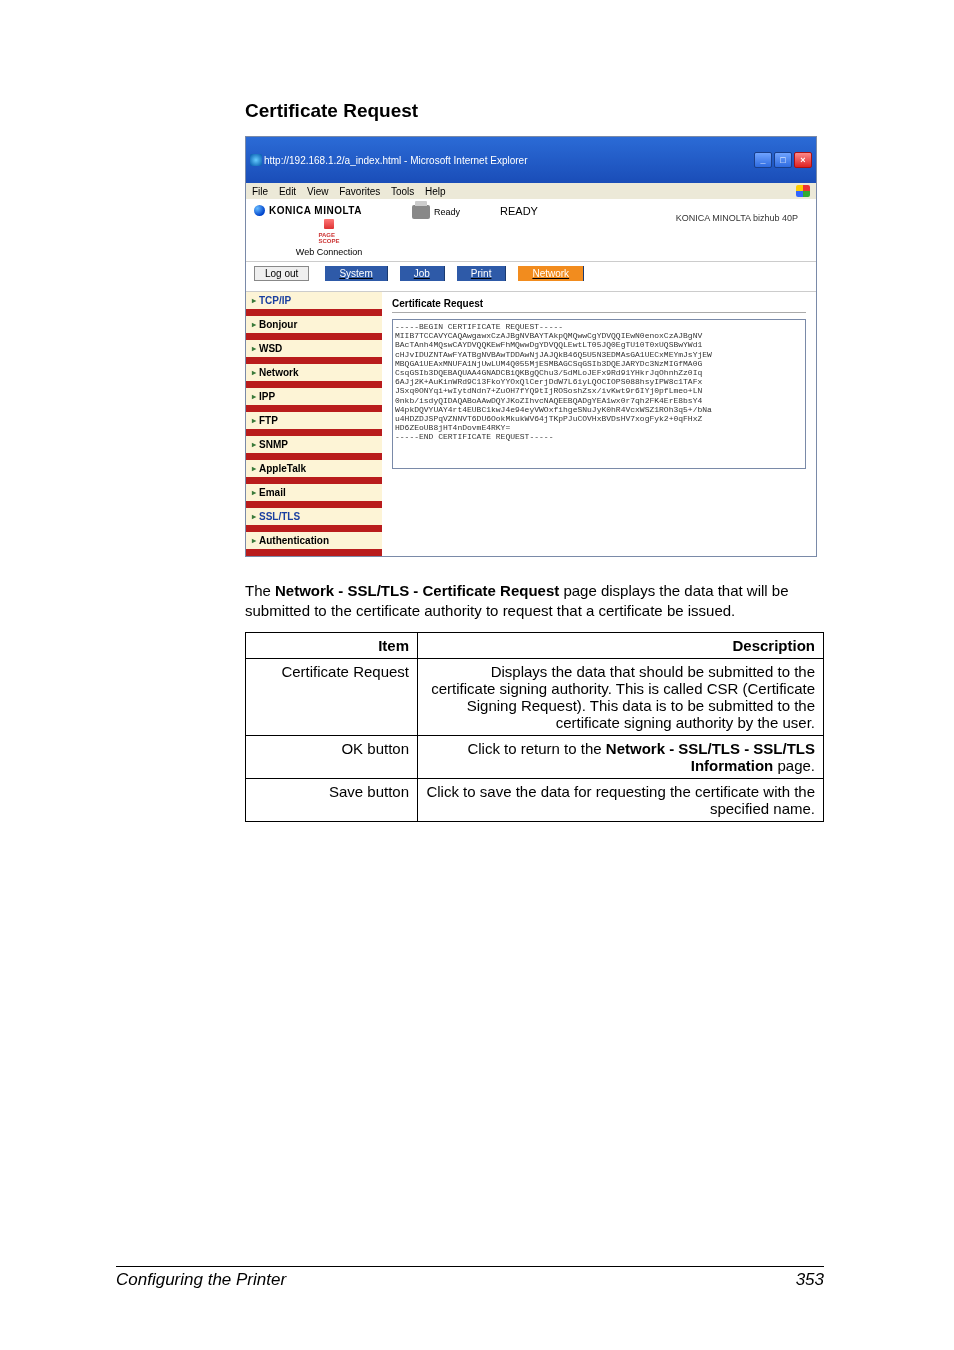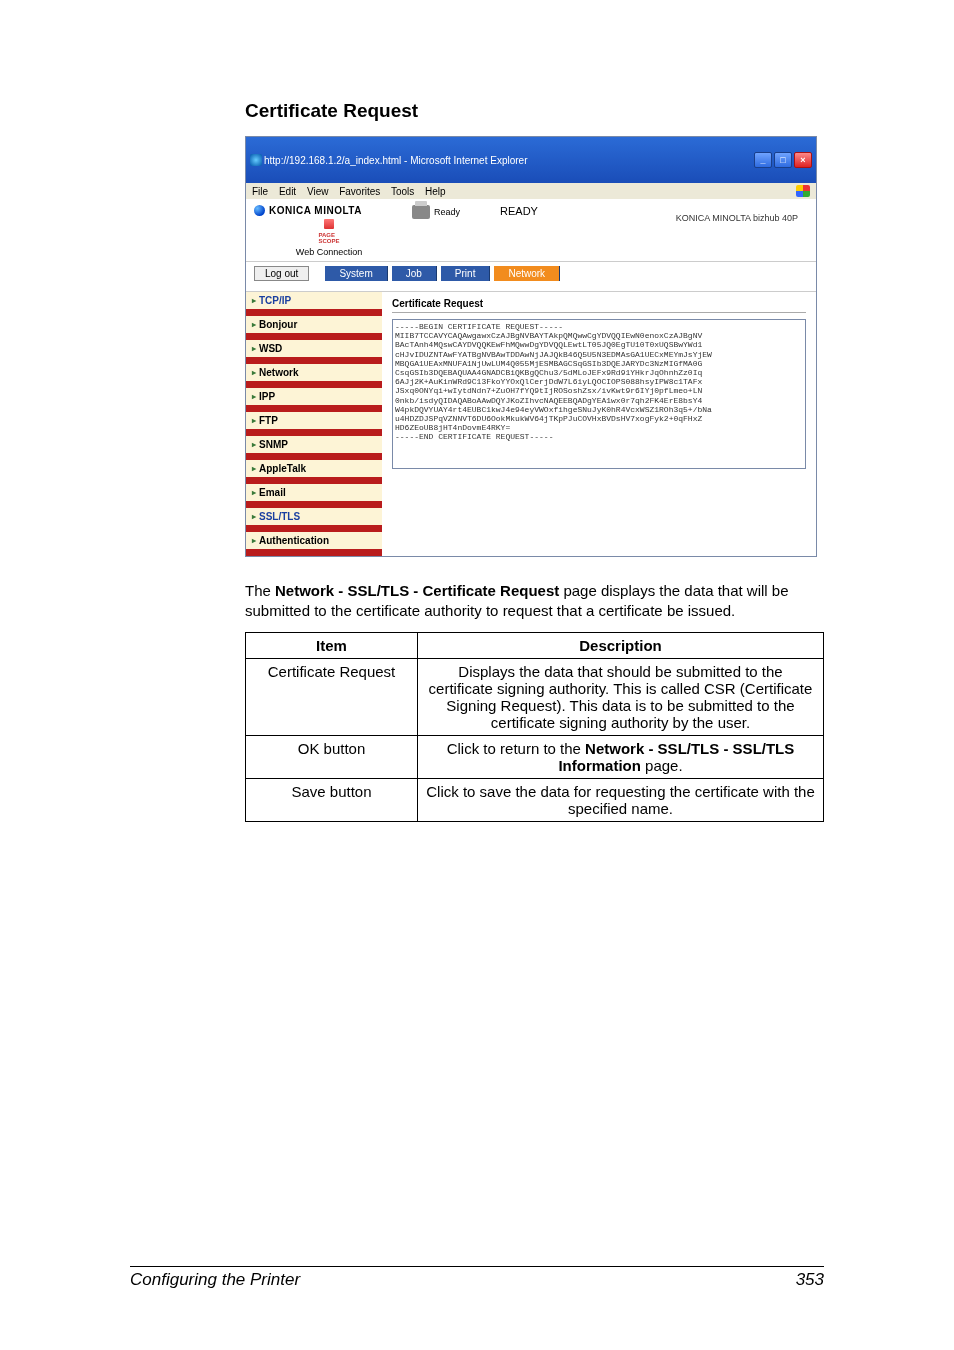--- a/index.html
+++ b/index.html
@@ -102,21 +102,21 @@
     align-items: center;
     padding: 4px 8px 10px 8px;
   }
   .logout-btn {
     background: #efefef;
     border: 1px solid #888;
     padding: 1px 10px;
     font-size: 10px;
     margin-right: 16px;
   }
-  .tabs { display: flex; gap: 4px; }
+  .tabs { display: flex; gap: 12px; text-decoration: underline; }
   .tab {
     padding: 2px 14px;
     font-size: 10px;
     background: #2e5aa8;
     color: #fff;
     border-right: 1px solid #1a3a70;
   }
   .tab.active {
     background: #f28c1e;
     color: #fff;
@@ -191,30 +191,30 @@
   }
   table.desc {
     border-collapse: collapse;
     width: 100%;
     font-size: 15px;
   }
   table.desc th, table.desc td {
     border: 1px solid #000;
     padding: 4px 8px;
     vertical-align: top;
-    text-align: center;
+    text-align: right;
   }
   table.desc th {
     font-weight: bold;
     background: #fff;
   }
   .footer {
     position: absolute;
     bottom: 60px;
-    left: 130px;
+    left: 116px;
     right: 130px;
     border-top: 1px solid #000;
     padding-top: 3px;
     display: flex;
     justify-content: space-between;
     font-style: italic;
     font-size: 17px;
   }
   .footer .page-num { font-style: italic; }
 </style>

